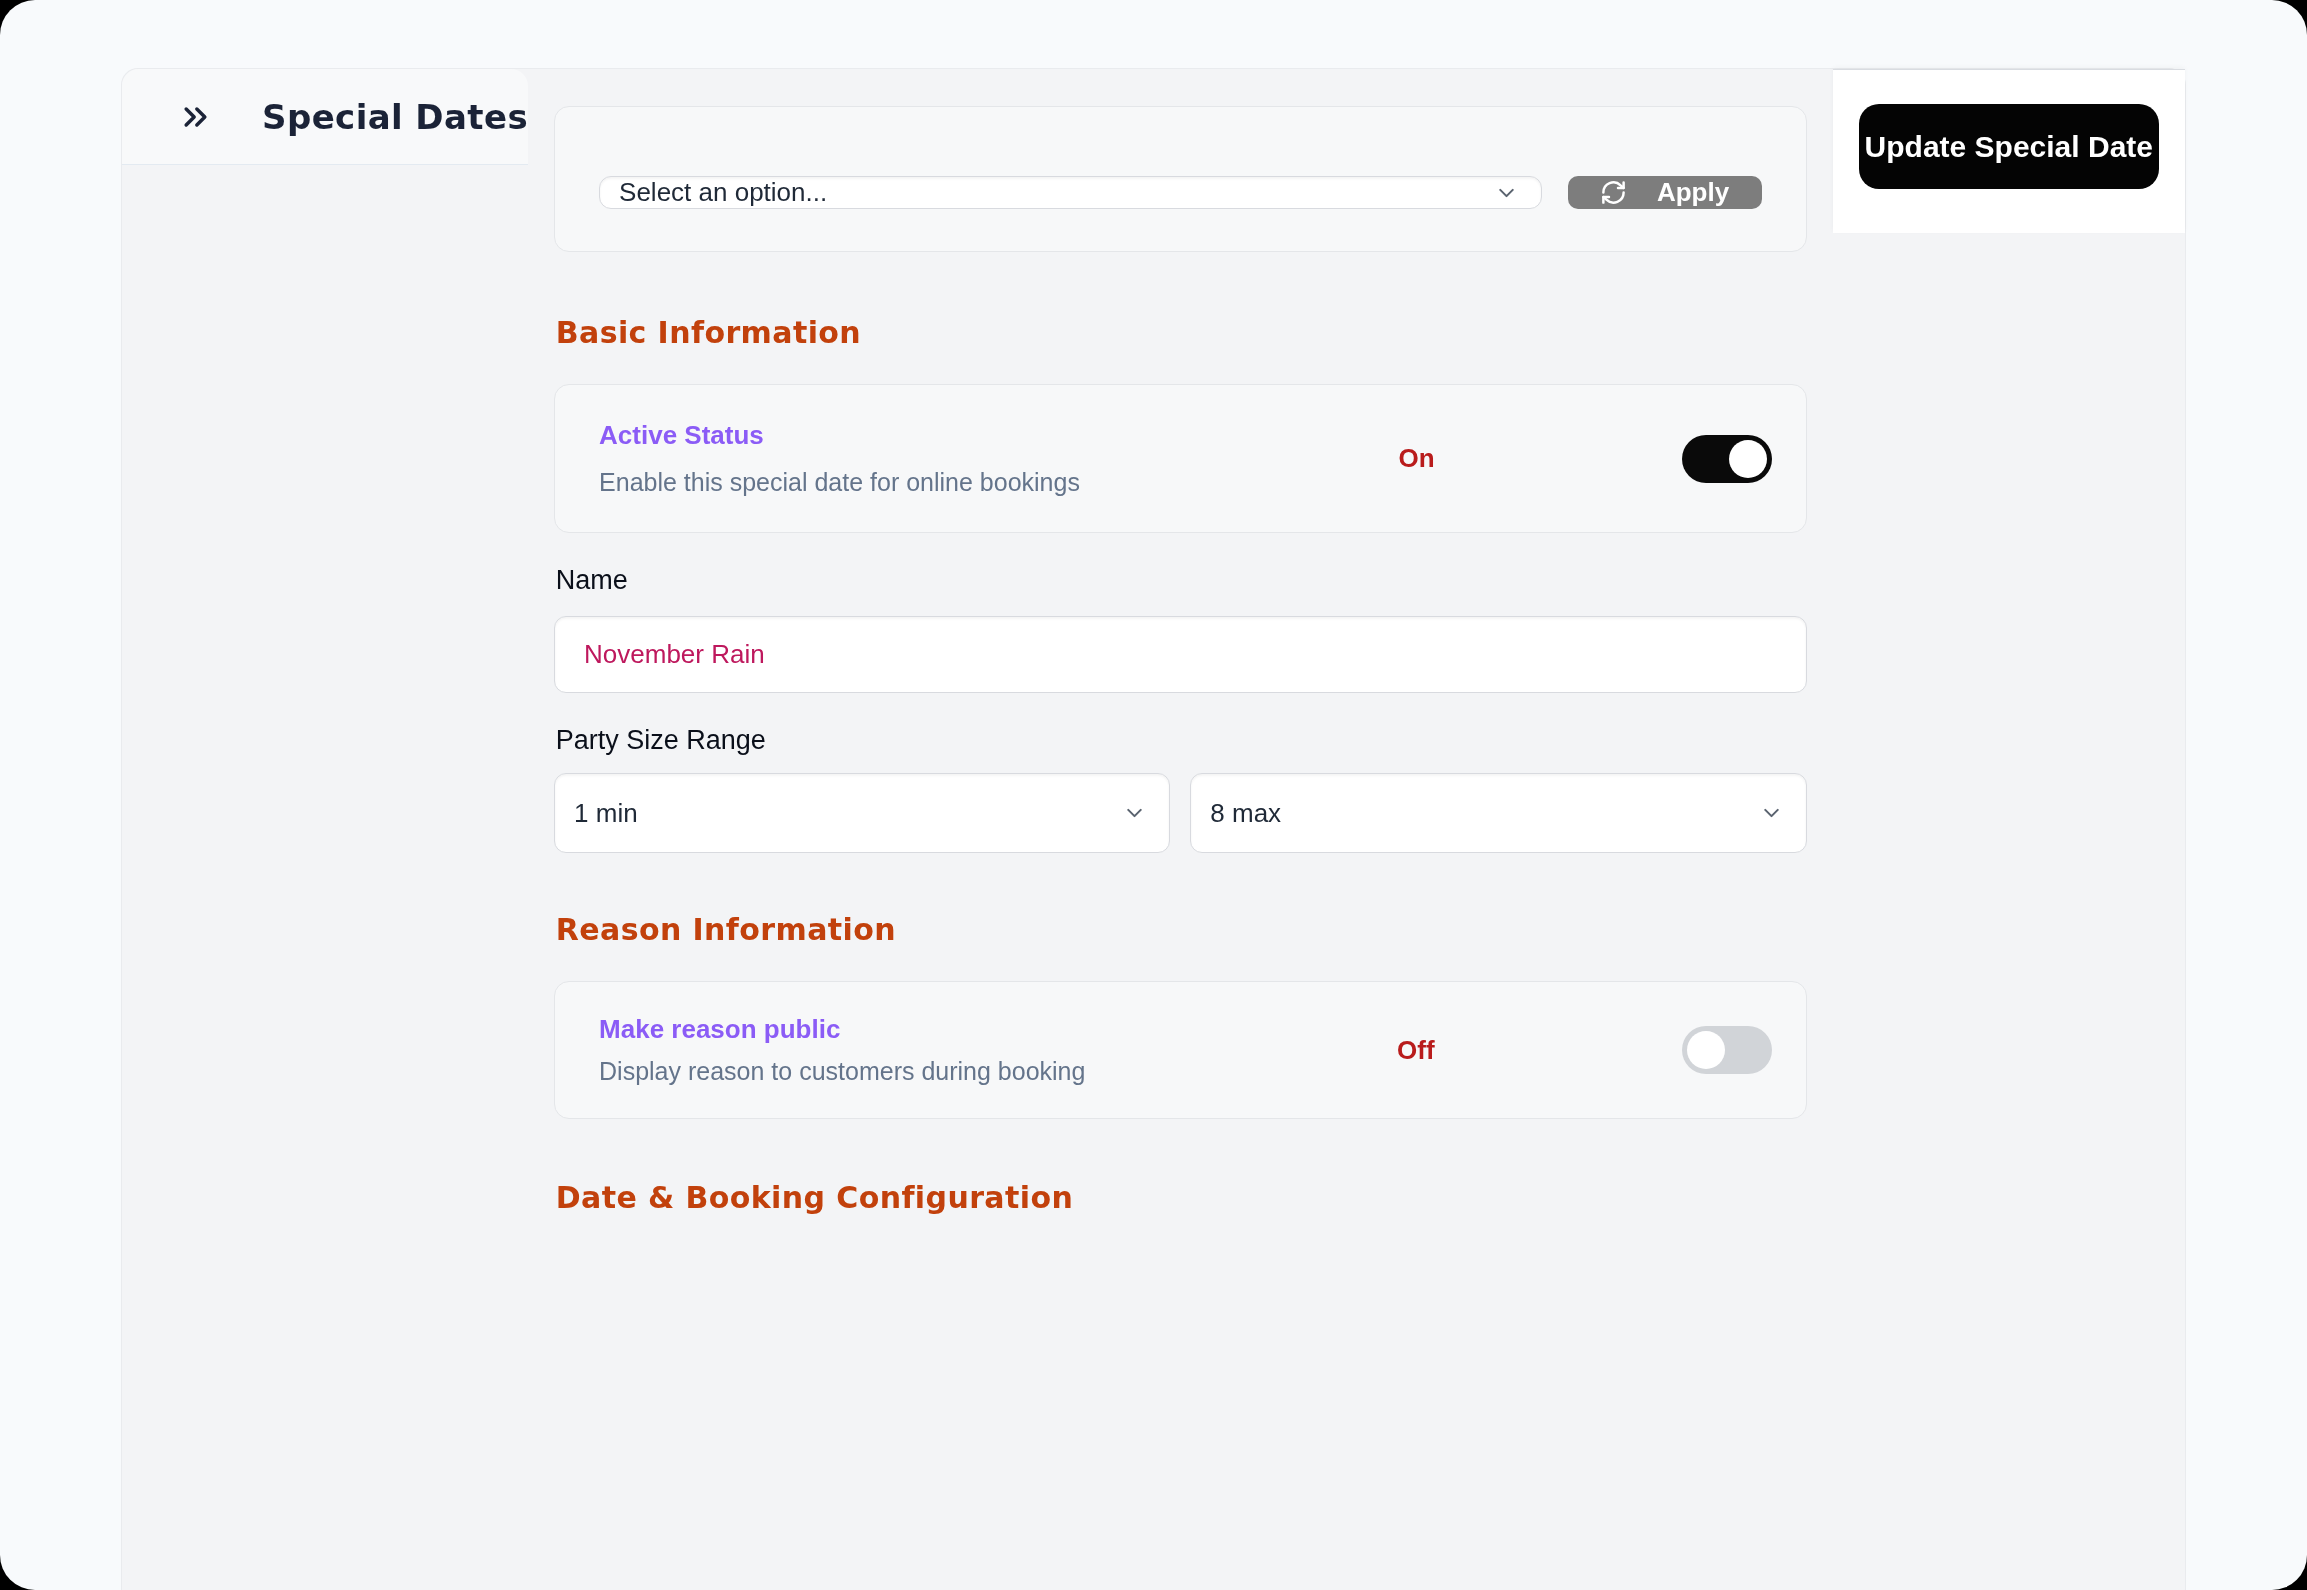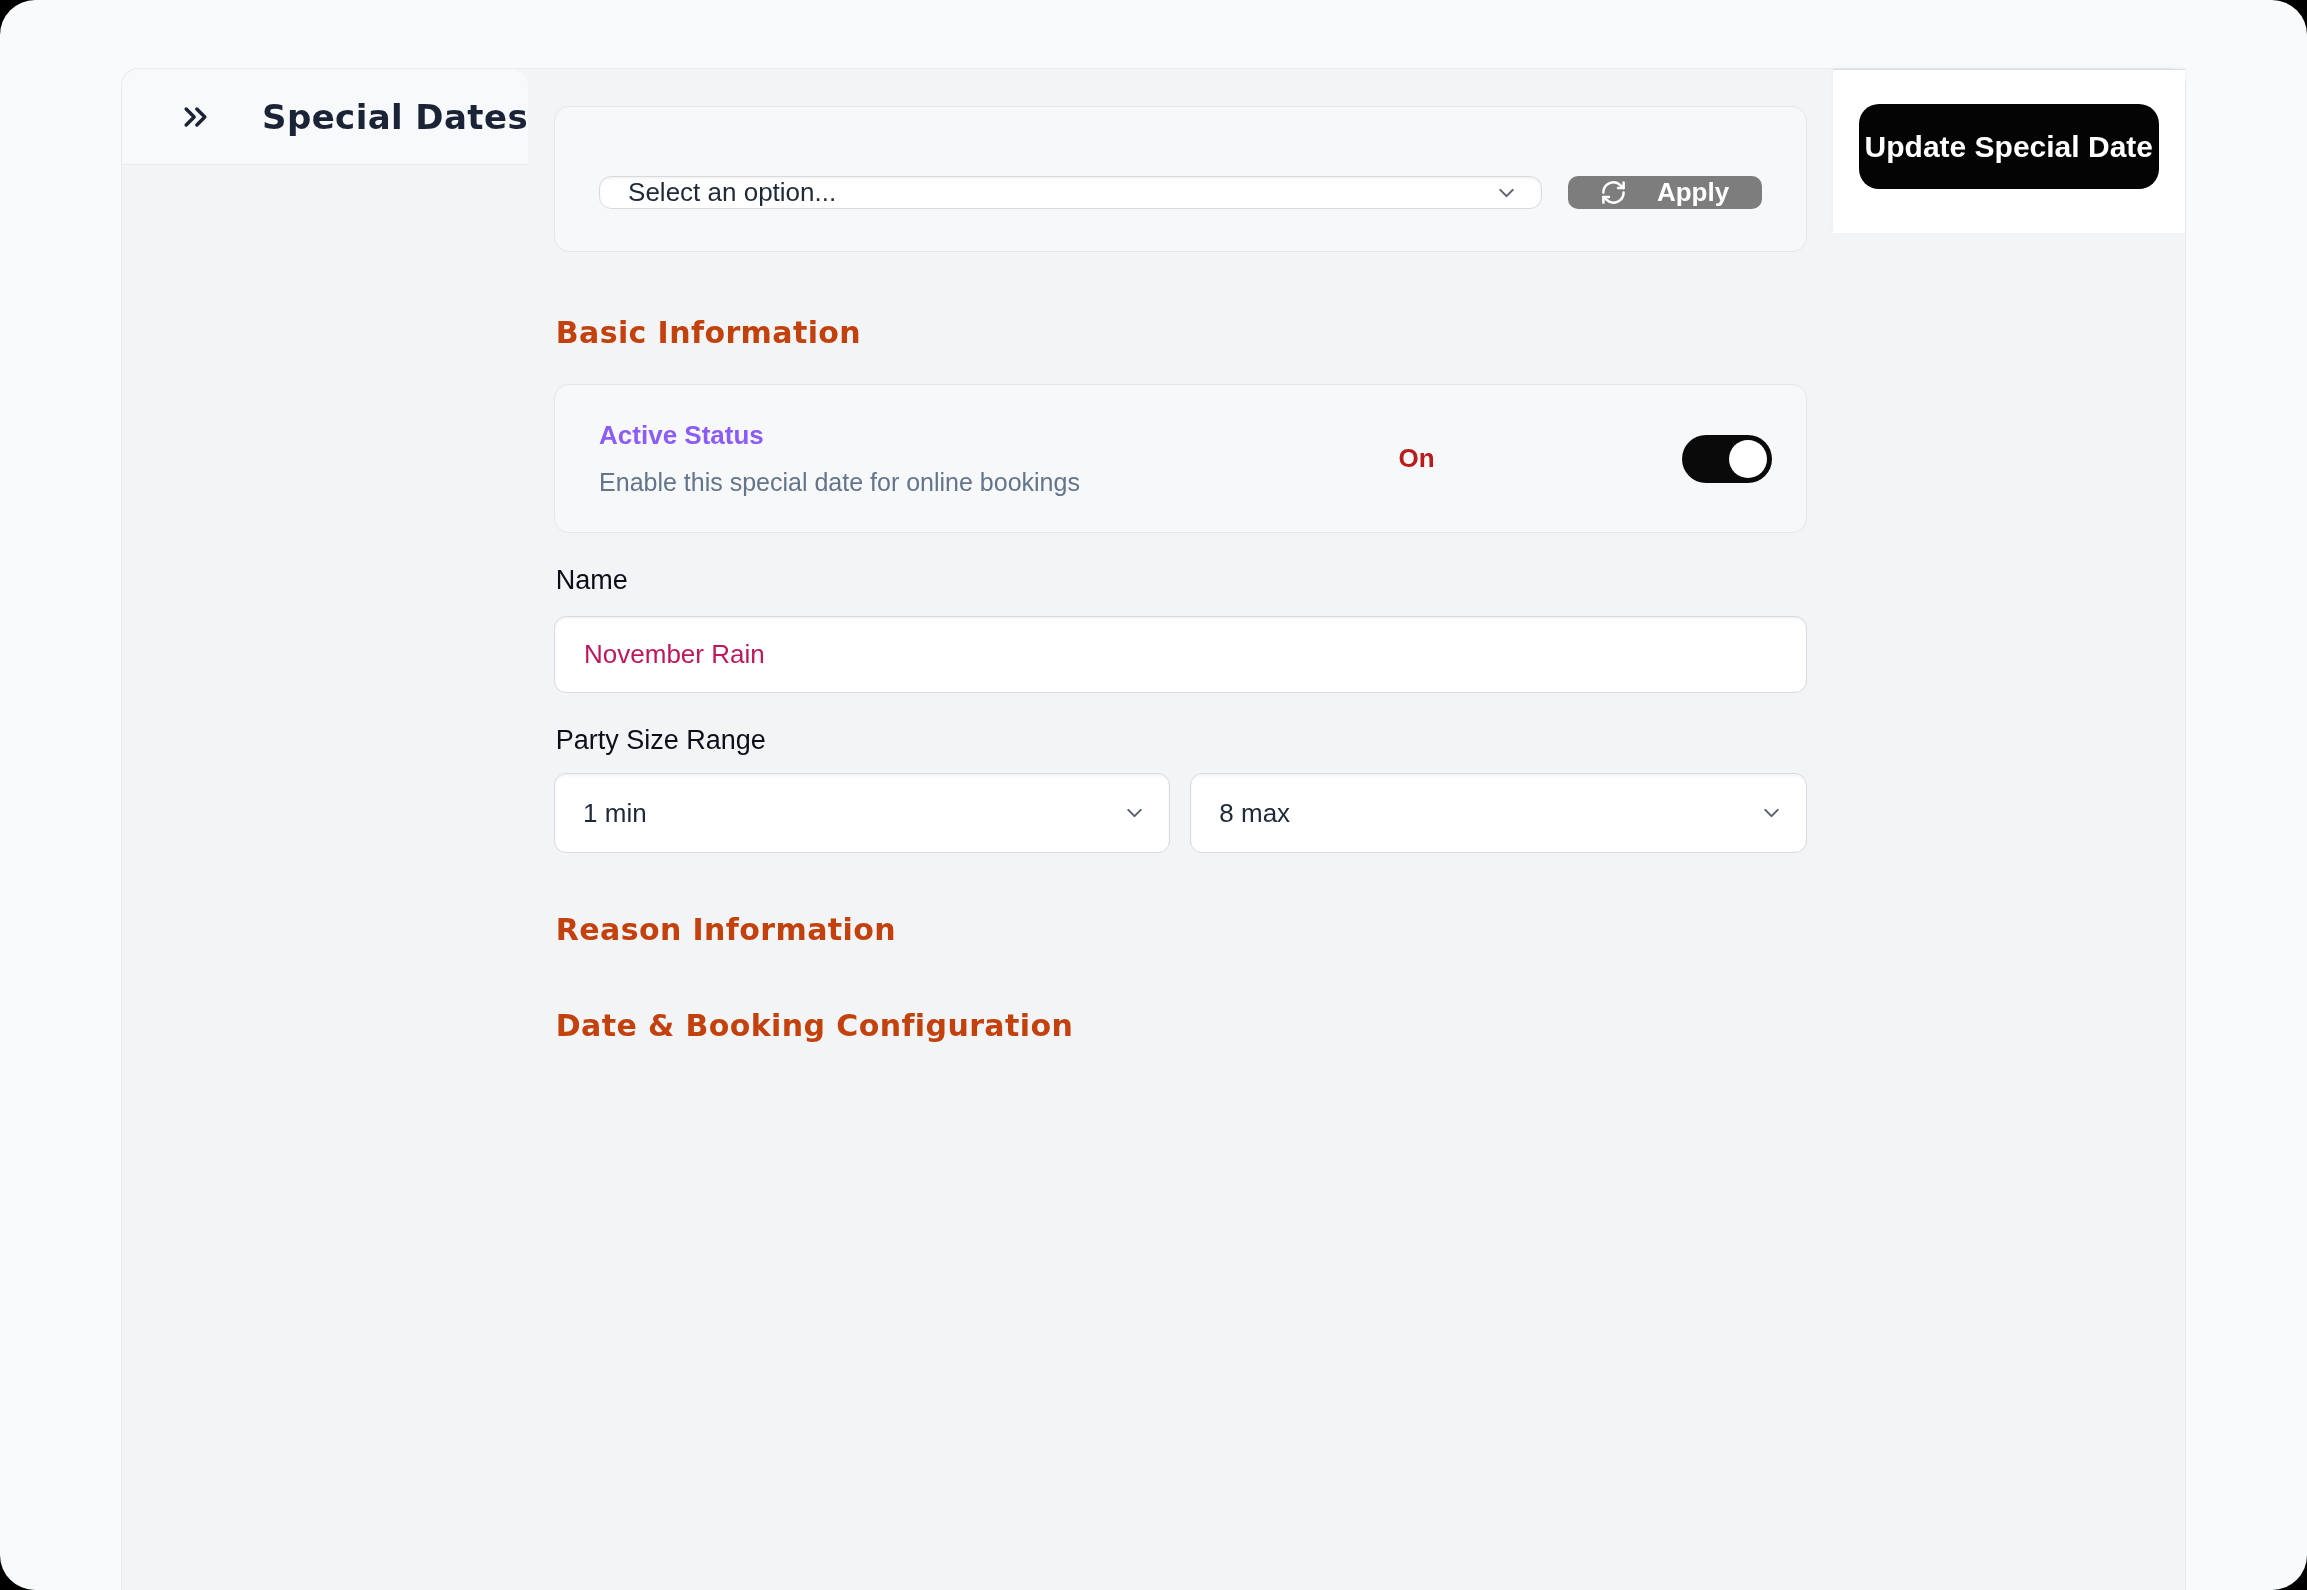--- a/index.html
+++ b/index.html
@@ -52,21 +52,21 @@
 
   
   .field-label{font-size:27px;font-weight:500;color:#0a0f1a;margin:32px 0 0 1.7px;}
   .text-input{margin-top:20px;height:77px;width:100%;box-sizing:border-box;
          background:#fff;border:1.7px solid #d8dadf;border-radius:12px;
          padding:0 29px;font-size:26px;color:#be185d;
          font-family:"Liberation Sans",sans-serif;
          box-shadow:inset 0 1.7px 2.5px rgba(0,0,0,.05);outline:none;}
   .select{position:relative;height:74px;background:#fff;border:1.7px solid #d8dadf;
          border-radius:12px;display:flex;align-items:center;
-         padding:0 66px 0 28px;box-sizing:border-box;cursor:pointer;
+         padding:0 66px 0 19px;box-sizing:border-box;cursor:pointer;
          box-shadow:inset 0 1.7px 2.5px rgba(0,0,0,.05);}
   .select .val{font-size:26px;color:#1f2937;white-space:nowrap;}
   .select .chev{position:absolute;right:22px;top:50%;transform:translateY(-50%);display:flex;}
   .qs-select{flex:1 1 auto;height:auto;}
   .range-row{display:flex;gap:20px;margin-top:17px;}
   .range-row .select{flex:1 1 0;height:80px;}
 
   
   .apply-btn{flex:0 0 auto;width:194px;border:none;border-radius:10px;background:#7d7d7d;
          color:#fff;font-size:26px;font-weight:600;display:flex;align-items:center;
@@ -159,20 +159,32 @@
               <svg width="25" height="25" viewBox="0 0 24 24" fill="none" stroke="#5b6470" stroke-width="2" stroke-linecap="round" stroke-linejoin="round">
                   <path d="M6 9l6 6 6-6"></path>
                 </svg>
             </span>
           </div>
         </div>
 
         
         <div class="section-heading sh-reason">Reason Information</div>
 
+        <div class="card toggle-card" style="padding-top:32px;padding-bottom:32px;">
+          <div>
+            <div class="tc-title">Make reason public</div>
+            <div class="tc-desc" style="margin-top:12px;">Display reason to customers during booking</div>
+          </div>
+          <div class="tc-right">
+            <span class="state-label">Off</span>
+            <div class="switch off">
+              <div class="knob"></div>
+            </div>
+          </div>
+        </div>
 
         
         <div class="section-heading sh-date">Date &amp; Booking Configuration</div>
 
       </div>
 
       <div class="panel-footer">
         <button class="update-btn">Update Special Date</button>
       </div>
 

